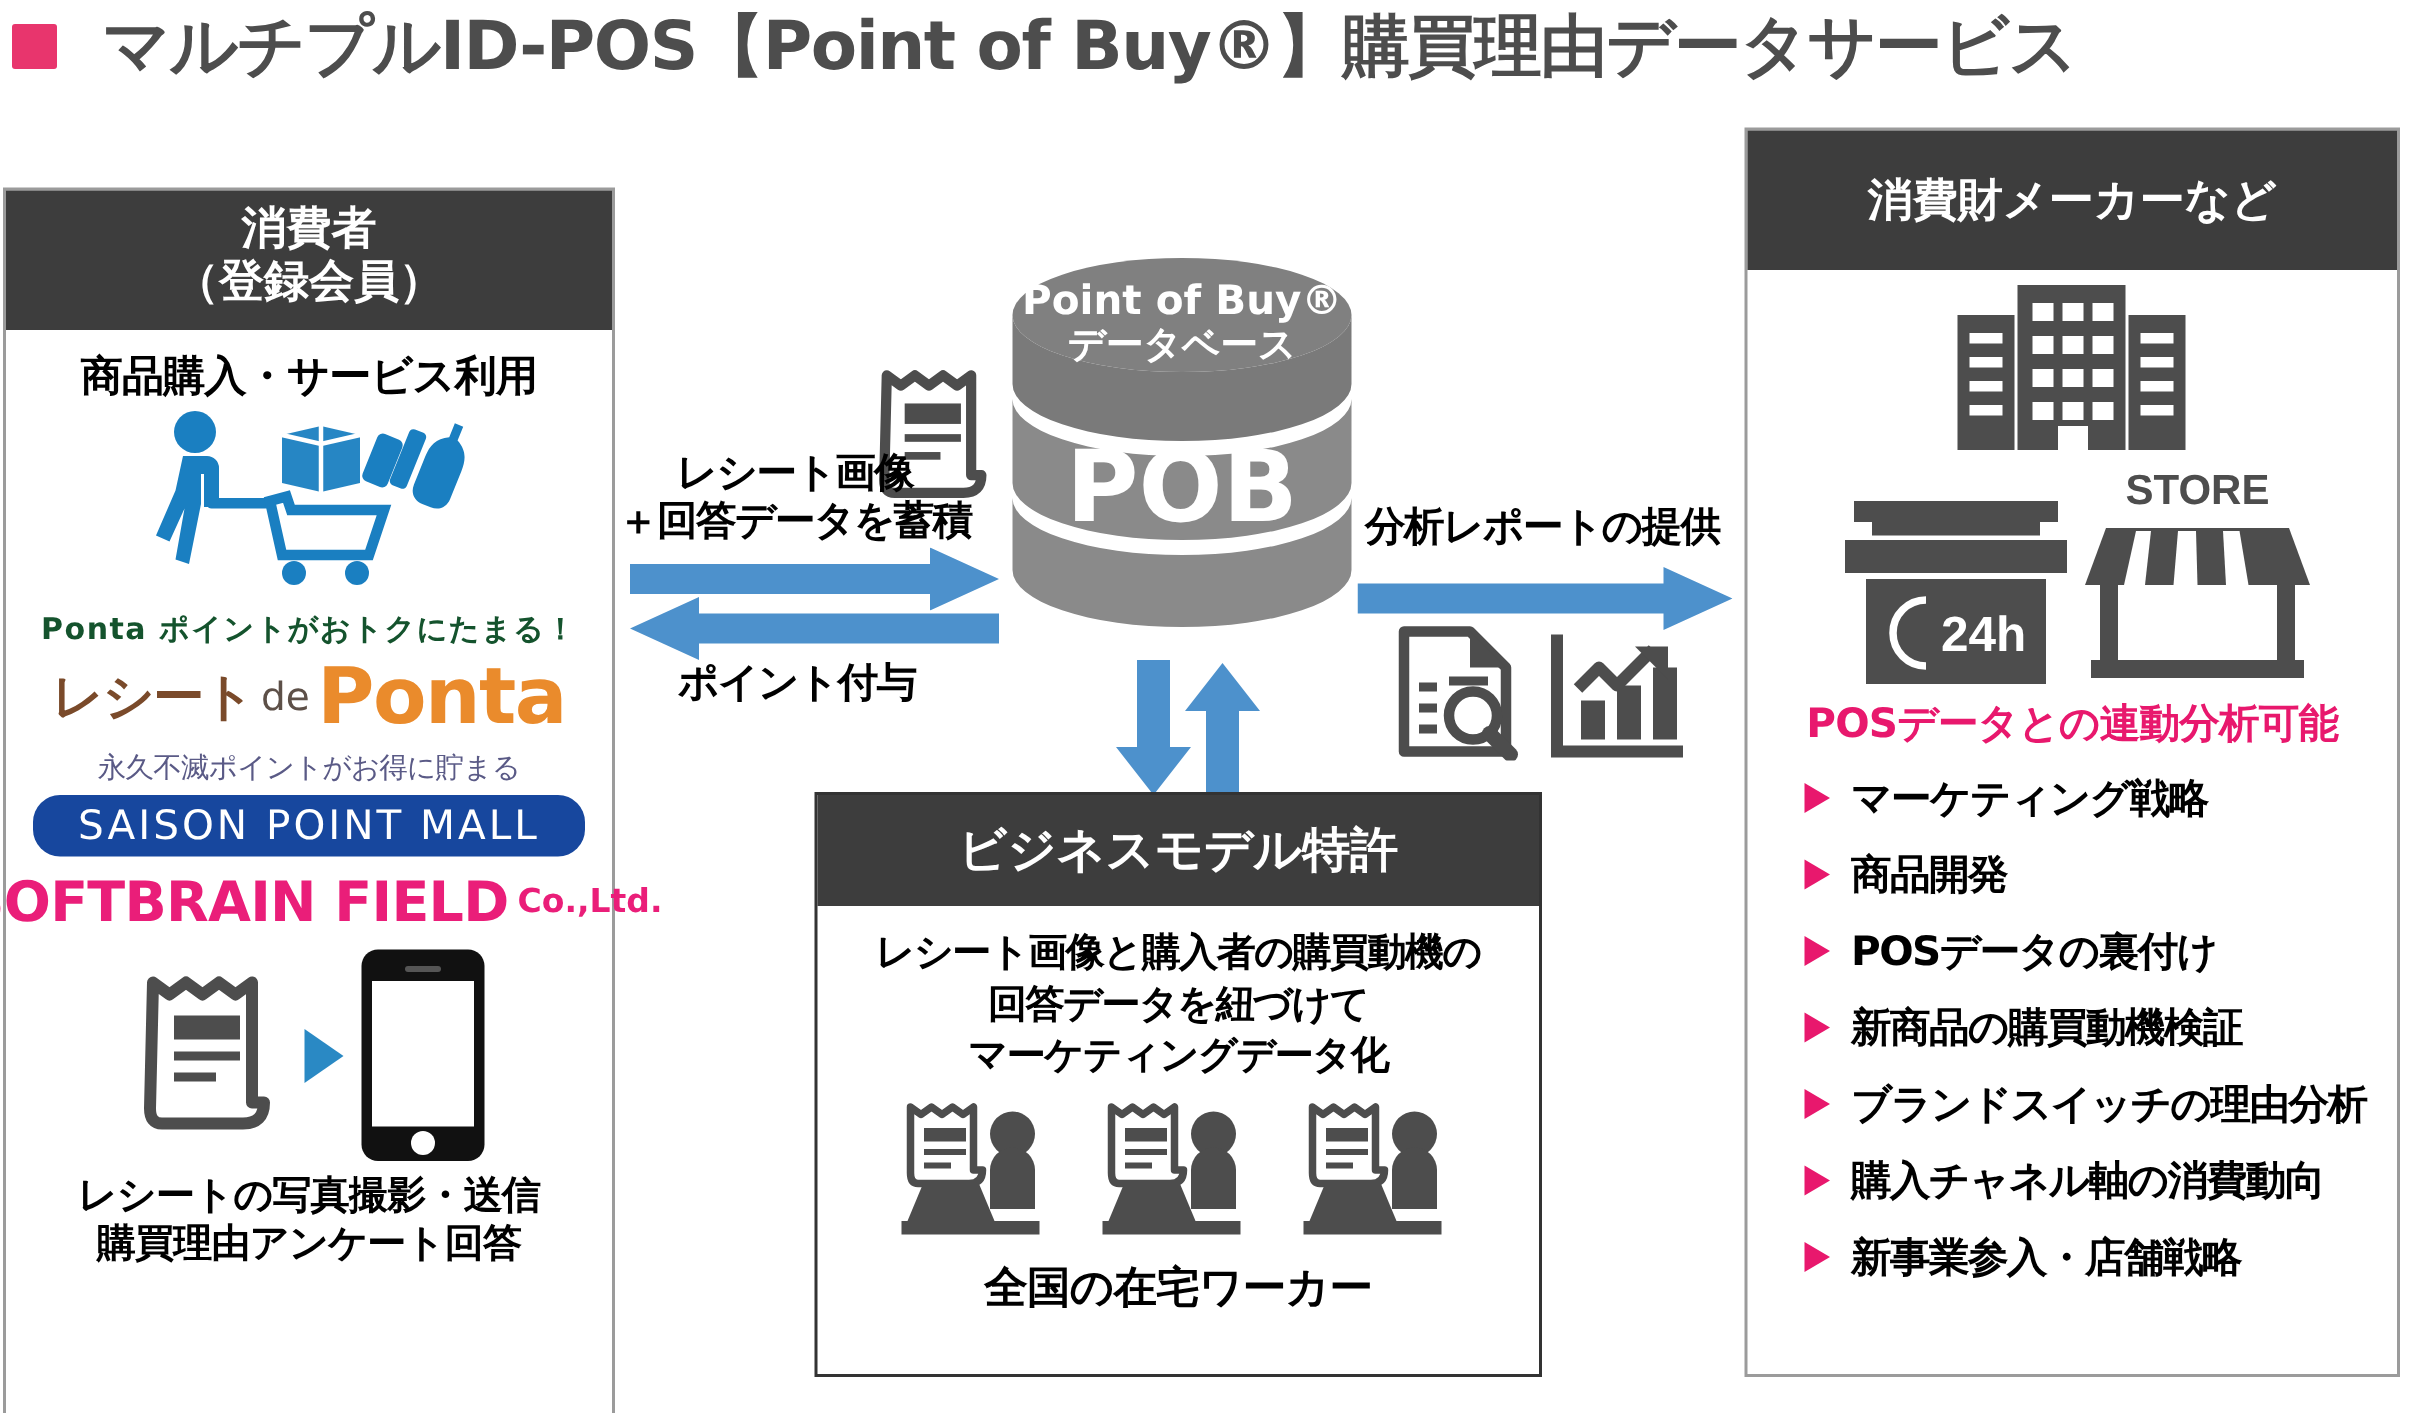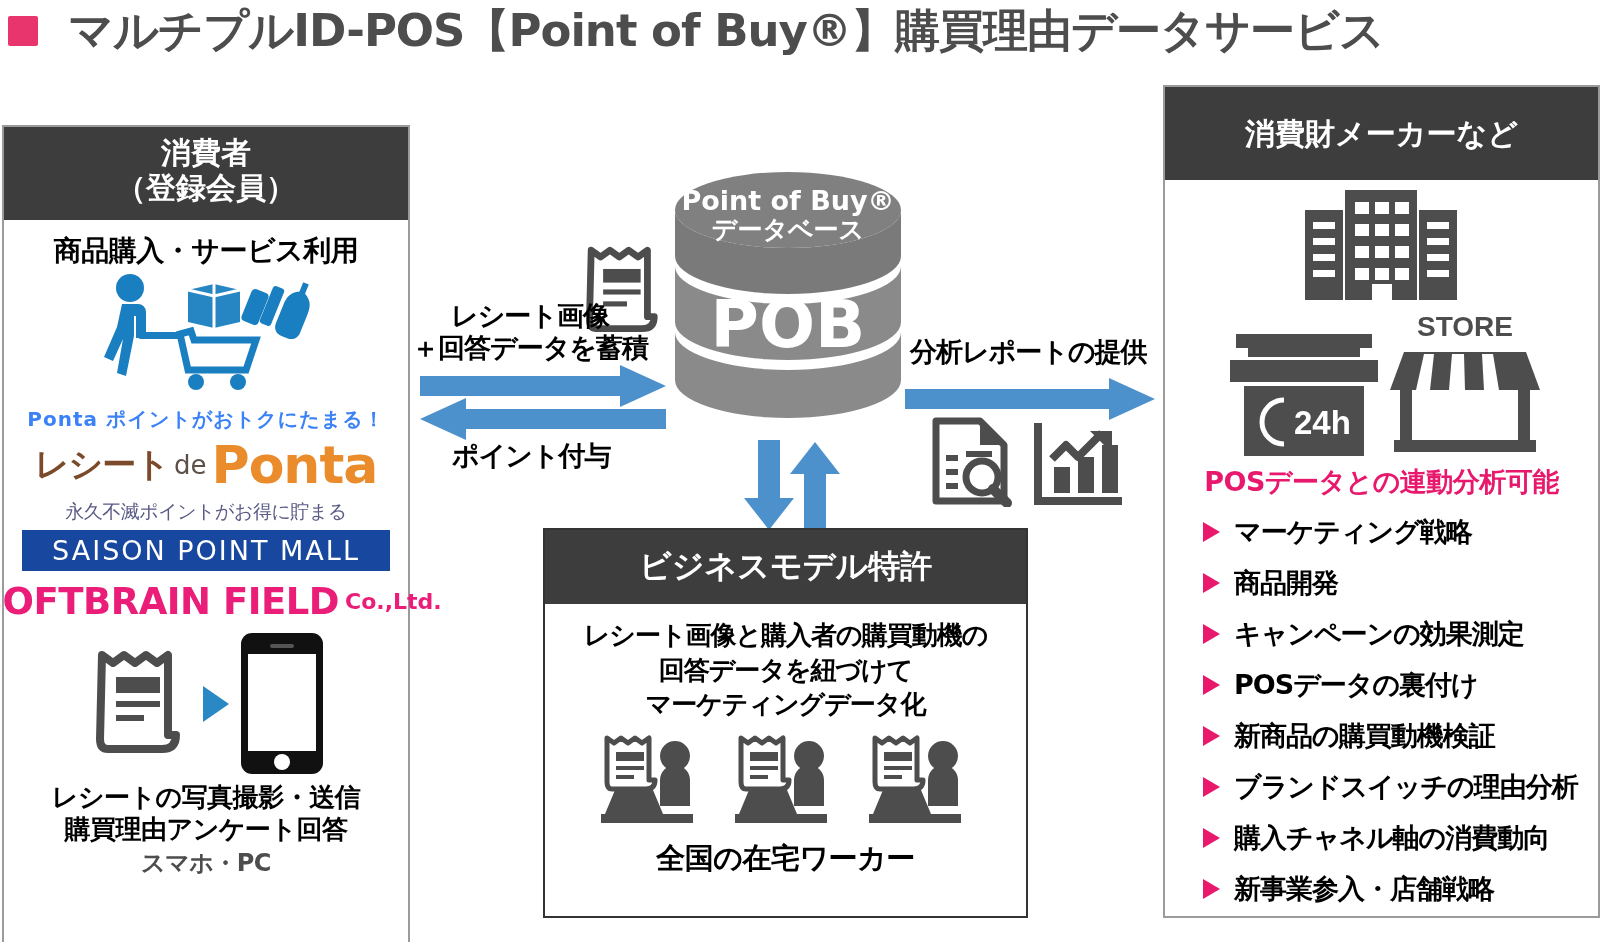--- a/index.html
+++ b/index.html
@@ -26,29 +26,29 @@
   .panel-header{
     background:#3d3d3d;color:#fff;font-weight:bold;
     text-align:center;line-height:1.18;
   }
 
   
   #panel-consumer{left:2px;top:85px;width:408px;height:833px;margin-top:40px;}
   #panel-consumer .panel-header{height:93px;font-size:30px;padding-top:8px;box-sizing:border-box;}
   .consumer-body{padding:6px 8px 0;text-align:center;}
   .lbl-purchase{font-size:28px;font-weight:bold;color:#000;letter-spacing:-0.5px;margin-top:6px;}
-  .ponta-tag{font-size:20px;font-weight:bold;color:#3b82f6;letter-spacing:1px;margin-top:4px;}
+  .ponta-tag{font-size:20px;font-weight:bold;color:#14532d;letter-spacing:1px;margin-top:4px;}
   .receipt-de{margin-top:2px;font-size:0;}
   .receipt-de .ja{font-size:34px;font-weight:bold;color:#7a4a2a;letter-spacing:-1px;vertical-align:middle;}
   .receipt-de .de{font-size:26px;color:#5d5048;vertical-align:middle;margin:0 5px;}
   .receipt-de .ponta{font-size:52px;font-weight:bold;color:#ea8b2c;vertical-align:middle;letter-spacing:-1px;}
   .saison-tag{font-size:19px;color:#5a5a86;margin-top:4px;letter-spacing:-0.5px;}
   .saison-box{
     background:#17479e;color:#fff;font-size:27px;letter-spacing:2px;
-    margin:5px 10px 0;padding:5px 0;white-space:nowrap;
+    margin:5px 10px 0;padding:5px 0;white-space:nowrap;border-radius:18px;
   }
   .softbrain{margin-top:8px;display:flex;align-items:center;justify-content:center;gap:6px;white-space:nowrap;}
   .softbrain .sb-main{font-size:37px;font-weight:bold;color:#ea1e79;letter-spacing:-0.5px;}
   .softbrain .sb-sub{font-size:22px;font-weight:bold;color:#ea1e79;}
   .phone-row{display:flex;align-items:center;justify-content:center;gap:6px;margin-top:8px;}
   .lbl-photo{font-size:26px;font-weight:bold;line-height:1.22;margin-top:6px;letter-spacing:-0.5px;}
   .lbl-device{font-size:24px;font-weight:bold;color:#4d4d4d;margin-top:2px;letter-spacing:-0.5px;}
 
   
   #panel-maker{left:1163px;top:85px;width:437px;height:833px;}
@@ -167,21 +167,20 @@
           <rect x="9" y="23" width="68" height="97" fill="#fff"></rect>
           <rect x="31" y="13" width="24" height="4" rx="2" fill="#555"></rect>
           <circle cx="43" cy="131" r="8" fill="#fff"></circle>
         </svg>
       </div>
 
       <div class="lbl-photo">
         <div>レシートの写真撮影・送信</div>
         <div>購買理由アンケート回答</div>
       </div>
-      <div class="lbl-device">スマホ・PC</div>
     </div>
   </div>
 
   <div id="db-stack">
     <svg width="230" height="255" viewBox="0 0 230 255">
       <g fill="#808080">
         <ellipse cx="115" cy="40" rx="113" ry="38"></ellipse>
         <path d="M2 40 v46 a113 38 0 0 0 226 0 v-46 a113 38 0 0 1 -226 0z" fill="#7a7a7a"></path>
         <path d="M2 96 v56 a113 38 0 0 0 226 0 v-56 a113 38 0 0 1 -226 0z" fill="#8a8a8a"></path>
         <path d="M2 162 v48 a113 38 0 0 0 226 0 v-48 a113 38 0 0 1 -226 0z" fill="#8a8a8a"></path>
@@ -364,24 +363,20 @@
       <div class="bullet">
         <span class="bullet-mark"></span>
         <span class="bullet-label">マーケティング戦略</span>
       </div>
       <div class="bullet">
         <span class="bullet-mark"></span>
         <span class="bullet-label">商品開発</span>
       </div>
       <div class="bullet">
         <span class="bullet-mark"></span>
-        <span class="bullet-label">キャンペーンの効果測定</span>
-      </div>
-      <div class="bullet">
-        <span class="bullet-mark"></span>
         <span class="bullet-label">POSデータの裏付け</span>
       </div>
       <div class="bullet">
         <span class="bullet-mark"></span>
         <span class="bullet-label">新商品の購買動機検証</span>
       </div>
       <div class="bullet">
         <span class="bullet-mark"></span>
         <span class="bullet-label">ブランドスイッチの理由分析</span>
       </div>

